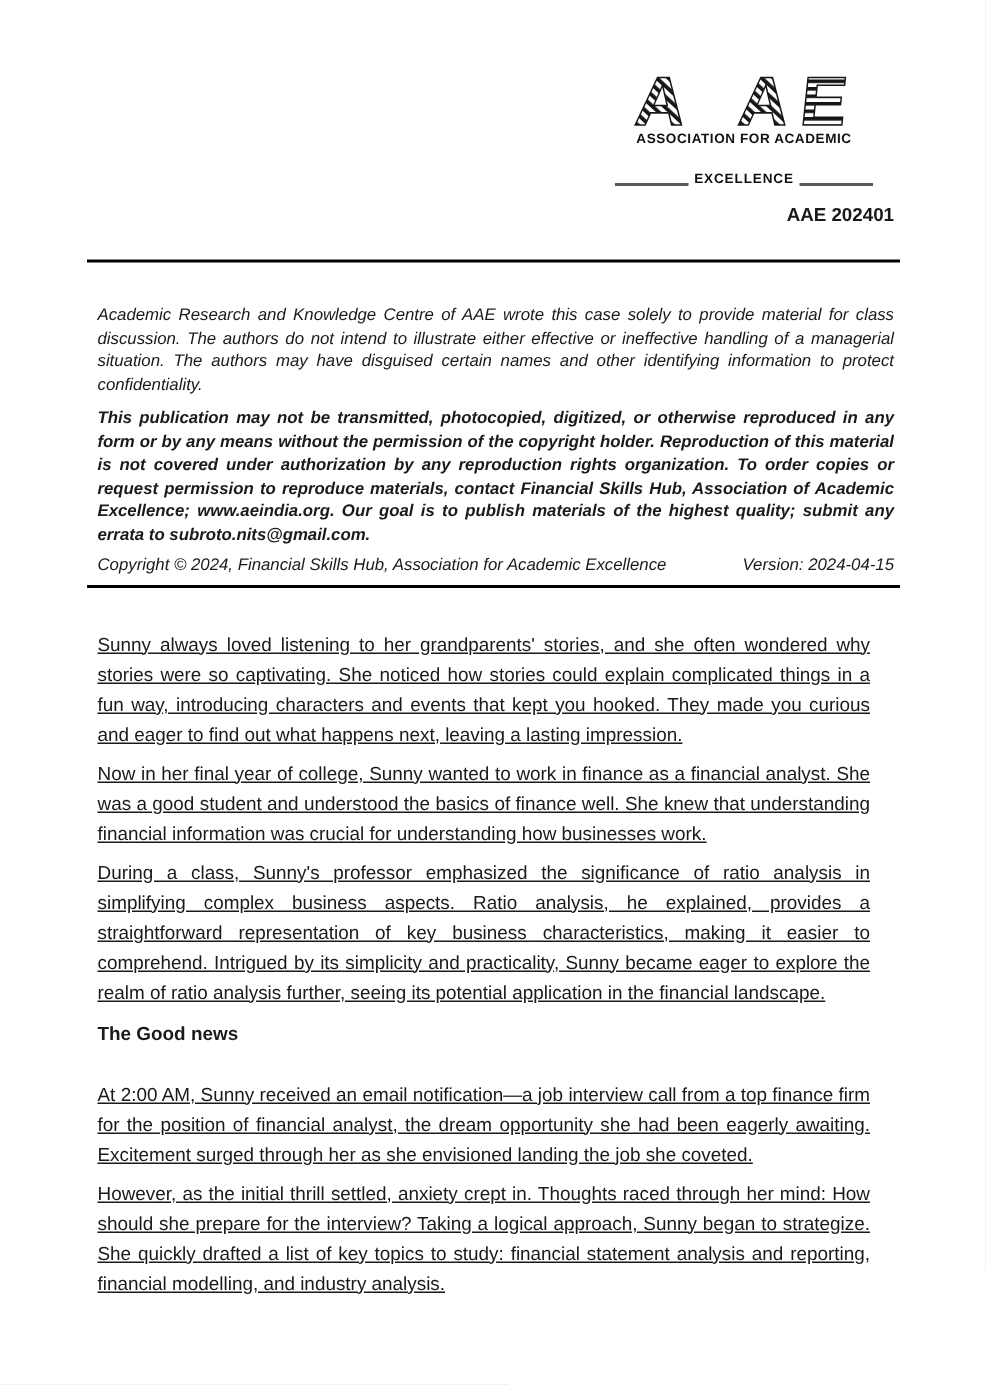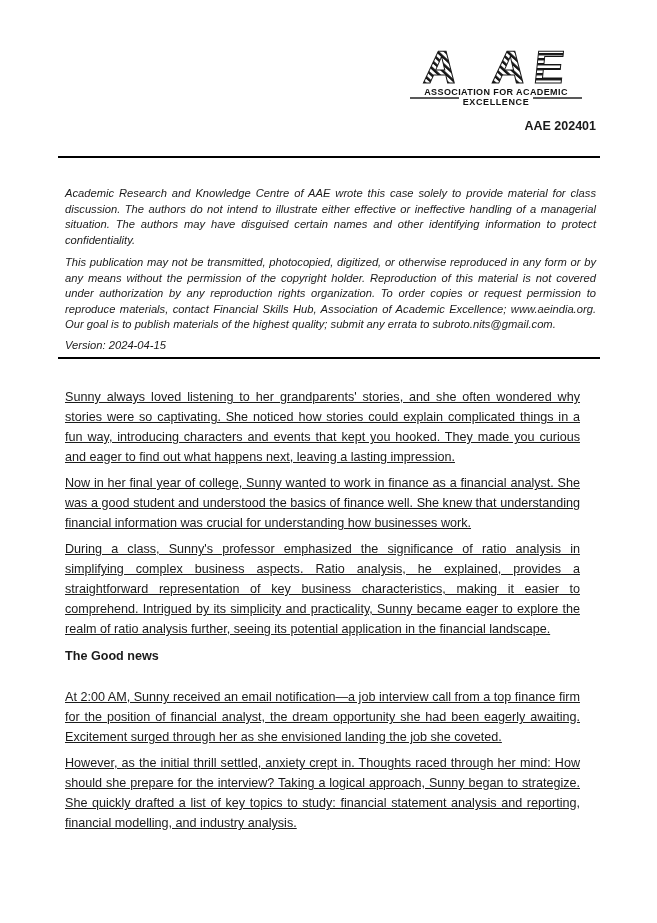--- a/index.html
+++ b/index.html
@@ -15,38 +15,38 @@
     overflow:hidden;
   }
 
   
   .logo-block { width:172px; margin-left:auto; margin-right:14px; text-align:center; }
   .logo-letters { display:block; margin:0 auto; }
   .logo-line1 {
     font-size:9px; font-weight:bold; letter-spacing:0.4px;
     white-space:nowrap; color:#111; margin-top:1px;
   }
-  .logo-line2-row { display:flex; align-items:flex-start; gap:4px; margin-top:0; }
+  .logo-line2-row { display:flex; align-items:flex-end; gap:4px; margin-top:17px; }
   .logo-line2-row .side-rule { flex:1; border-top:2px solid #595959; }
   .logo-line2 { font-size:9px; font-weight:bold; letter-spacing:0.6px; color:#111; white-space:nowrap; }
 
   .doc-code { text-align:right; font-weight:bold; font-size:12.5px; margin-top:12px; }
 
   
   .case-title { text-align:center; font-weight:bold; font-size:13.5px; margin-top:17px; letter-spacing:0.1px; }
 
   .rule-major { border:none; border-top:2px solid #000; margin:23px -4px 0 -7px; }
   .rule-major.second { margin-top:4px; }
 
   
   .disclaimer p {
     font-style:italic; font-size:11.2px; line-height:15.5px;
     text-align:justify; margin-top:28px;
   }
-  .disclaimer p + p { margin-top:7px; }
+  .disclaimer p + p { margin-top:7px;font-weight:bold; }
   .copyright-row {
     display:flex; justify-content:space-between;
     font-style:italic; font-size:11.2px; line-height:15.5px; margin-top:5px;
   }
 
   
   .body-text { font-size:12.6px; }
   .body-text p { text-align:justify; line-height:20px; margin:0 16px 6px 0;text-decoration:underline; }
   .body-text p.first { margin-top:28px; }
   .section-heading { font-weight:bold; font-size:12.6px; }
@@ -85,20 +85,21 @@
 
   <div class="doc-code">AAE 202401</div>
 
 
   <hr class="rule-major">
 
   <div class="disclaimer">
     <p>Academic Research and Knowledge Centre of AAE wrote this case solely to provide material for class discussion. The authors do not intend to illustrate either effective or ineffective handling of a managerial situation. The authors may have disguised certain names and other identifying information to protect confidentiality.</p>
     <p>This publication may not be transmitted, photocopied, digitized, or otherwise reproduced in any form or by any means without the permission of the copyright holder. Reproduction of this material is not covered under authorization by any reproduction rights organization. To order copies or request permission to reproduce materials, contact Financial Skills Hub, Association of Academic Excellence; www.aeindia.org. Our goal is to publish materials of the highest quality; submit any errata to subroto.nits@gmail.com.</p>
     <div class="copyright-row">
+      <span>Copyright © 2024, Financial Skills Hub, Association for Academic Excellence</span>
       <span>Version: 2024-04-15</span>
     </div>
   </div>
 
   <hr class="rule-major second">
 
   <div class="body-text">
     <p class="first">Sunny always loved listening to her grandparents' stories, and she often wondered why stories were so captivating. She noticed how stories could explain complicated things in a fun way, introducing characters and events that kept you hooked. They made you curious and eager to find out what happens next, leaving a lasting impression.</p>
     <p>Now in her final year of college, Sunny wanted to work in finance as a financial analyst. She was a good student and understood the basics of finance well. She knew that understanding financial information was crucial for understanding how businesses work.</p>
     <p>During a class, Sunny's professor emphasized the significance of ratio analysis in simplifying complex business aspects. Ratio analysis, he explained, provides a straightforward representation of key business characteristics, making it easier to comprehend. Intrigued by its simplicity and practicality, Sunny became eager to explore the realm of ratio analysis further, seeing its potential application in the financial landscape.</p>

